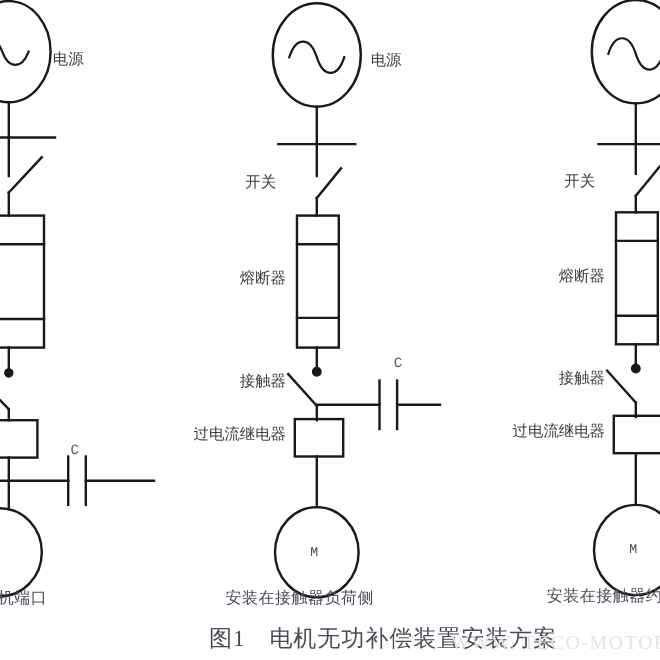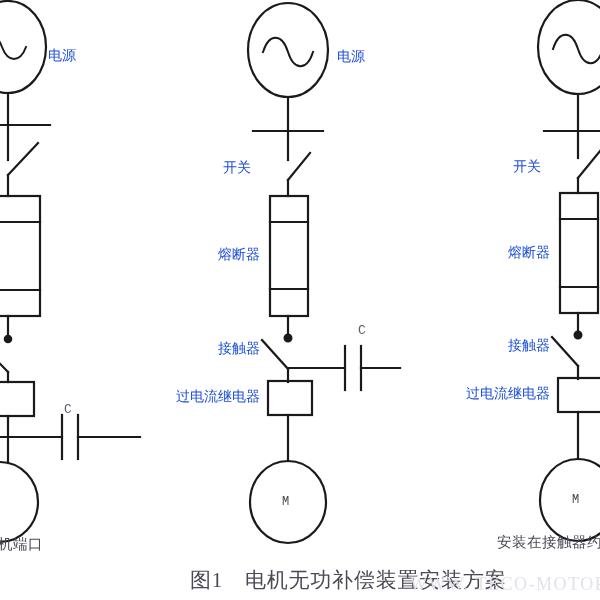--- a/index.html
+++ b/index.html
@@ -24,22 +24,22 @@
   svg.diagram {
     position: absolute;
     left: 0;
     top: 0;
     width: 600px;
     height: 600px;
     display: block;
   }
   .lbl {
     position: absolute;
-    color: #1d4ed8;
-    font-family: Liberation Sans, sans-serif;
+    color: #404040;
+    font-family: Liberation Mono, monospace;
     font-size: 14px;
     line-height: 1;
     white-space: nowrap;
   }
   .cap-c {
     position: absolute;
     color: #5a5a6a;
     font-family: "Liberation Mono", "DejaVu Sans Mono", monospace;
     font-size: 13px;
     line-height: 1;
@@ -202,20 +202,21 @@
   <div class="lbl" style="left:218px; top:247px;">熔断器</div>
 
   <div class="lbl" style="left:218px; top:341px;">接触器</div>
 
   <div class="lbl" style="left:176px; top:389px;">过电流继电器</div>
 
   <div class="cap-c" style="left:358px; top:324px;">C</div>
 
   <div class="motor-m" style="left:282px; top:496px;">M</div>
 
+  <div class="subcap" style="left:205px; top:537px;">安装在接触器负荷侧</div>
 
   <div class="lbl" style="left:513px; top:159px;">开关</div>
 
   <div class="lbl" style="left:508px; top:245px;">熔断器</div>
 
   <div class="lbl" style="left:508px; top:338px;">接触器</div>
 
   <div class="lbl" style="left:466px; top:386px;">过电流继电器</div>
 
   <div class="motor-m" style="left:572px; top:494px;">M</div>

